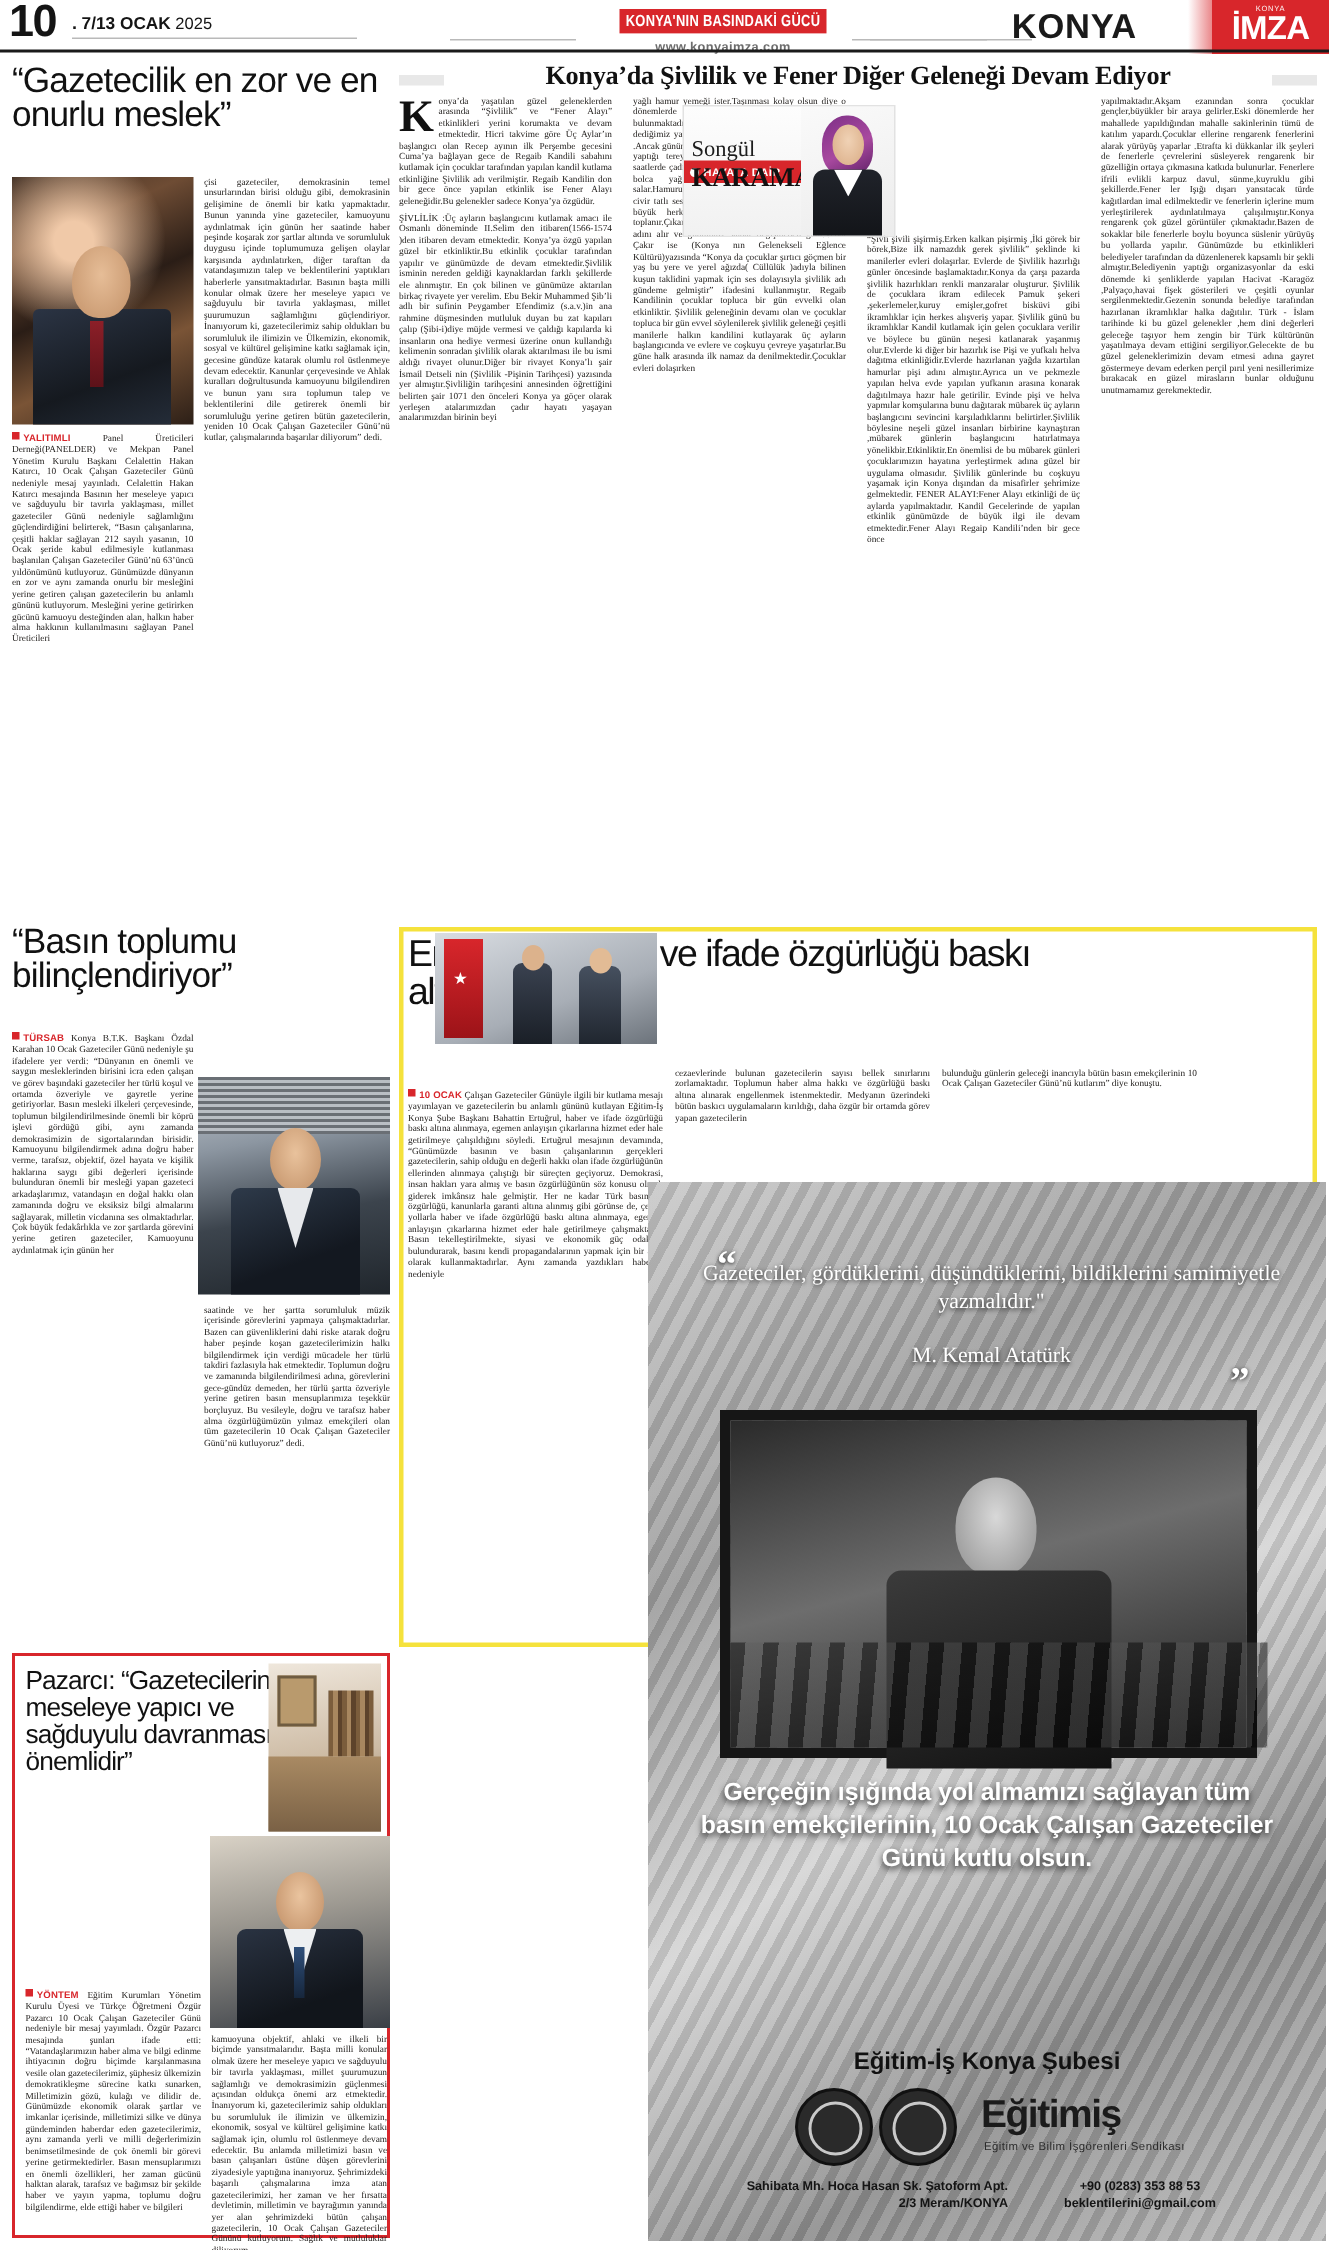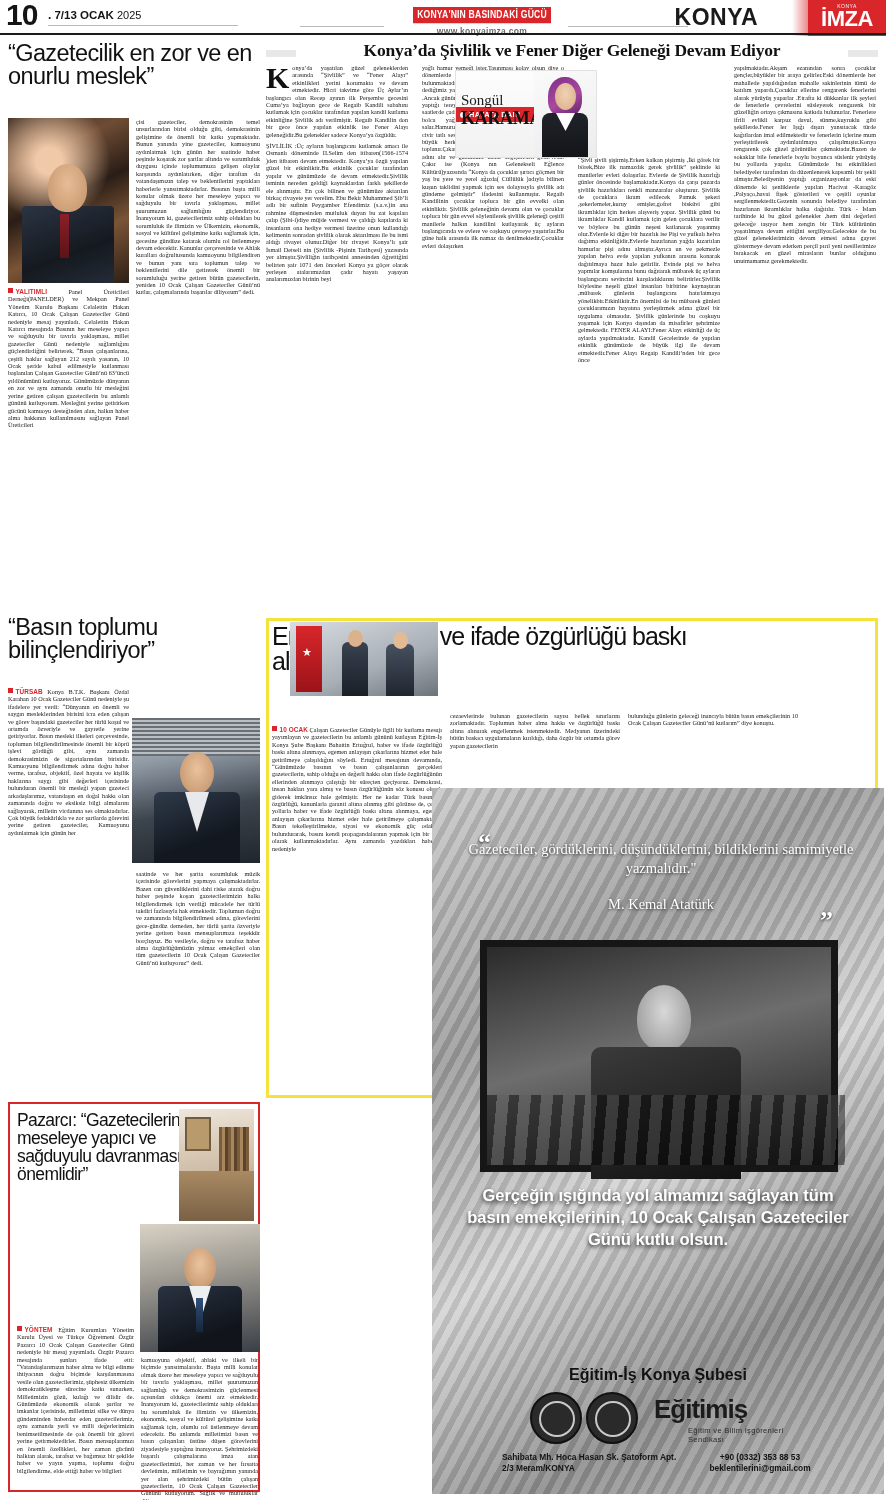--- a/index.html
+++ b/index.html
@@ -264,26 +264,26 @@
   .lg-circle.b { left:56px; }
   .lg-circle .inner { position:absolute; left:7px; top:7px; width:36px; height:36px;
     border-radius:50%; border:2px solid #c9c9c9; }
   .ad-brand {
     position:absolute; left:124px; top:4px;
     font-family:"Liberation Sans", sans-serif; font-weight:bold; font-size:26px; color:#1b1b1b;
     letter-spacing:-1px;
   }
   .ad-brand-sub {
     position:absolute; left:126px; top:36px;
-    font-family:"Liberation Sans", sans-serif; font-size:7.6px; color:#2b2b2b; letter-spacing:.3px;margin-left:32px;
+    font-family:"Liberation Sans", sans-serif; font-size:7.6px; color:#2b2b2b; letter-spacing:.3px;
   }
   .ad-addr {
-    position:absolute; left:60px; top:664px; width:180px; text-align:left;
+    position:absolute; left:60px; top:664px; width:180px; text-align:right;
     font-family:"Liberation Sans", sans-serif; font-weight:bold; font-size:8.4px;
-    line-height:11px; color:#141414;margin-left:10px;
+    line-height:11px; color:#141414;
   }
   .ad-contact {
     position:absolute; left:238px; top:664px; width:180px; text-align:center;
     font-family:"Liberation Sans", sans-serif; font-weight:bold; font-size:8.4px;
     line-height:11px; color:#141414;
   }
 </style>
 </head>
 <body>
 
@@ -436,18 +436,18 @@
         </div>
       <div class="lg-circle b">
           <div class="inner"></div>
         </div>
       <div class="ad-brand">Eğitimiş</div>
       <div class="ad-brand-sub">Eğitim ve Bilim İşgörenleri Sendikası</div>
     </div>
 
     <div class="ad-addr">Sahibata Mh. Hoca Hasan Sk. Şatoform Apt. 2/3 Meram/KONYA</div>
     <div class="ad-contact">
-      <div>+90 (0332) 353 88 53</div>
+      <div>+90 (0283) 353 88 53</div>
       <div>beklentilerini@gmail.com</div>
     </div>
   </div>
 
 </div>
 
 </body></html>

